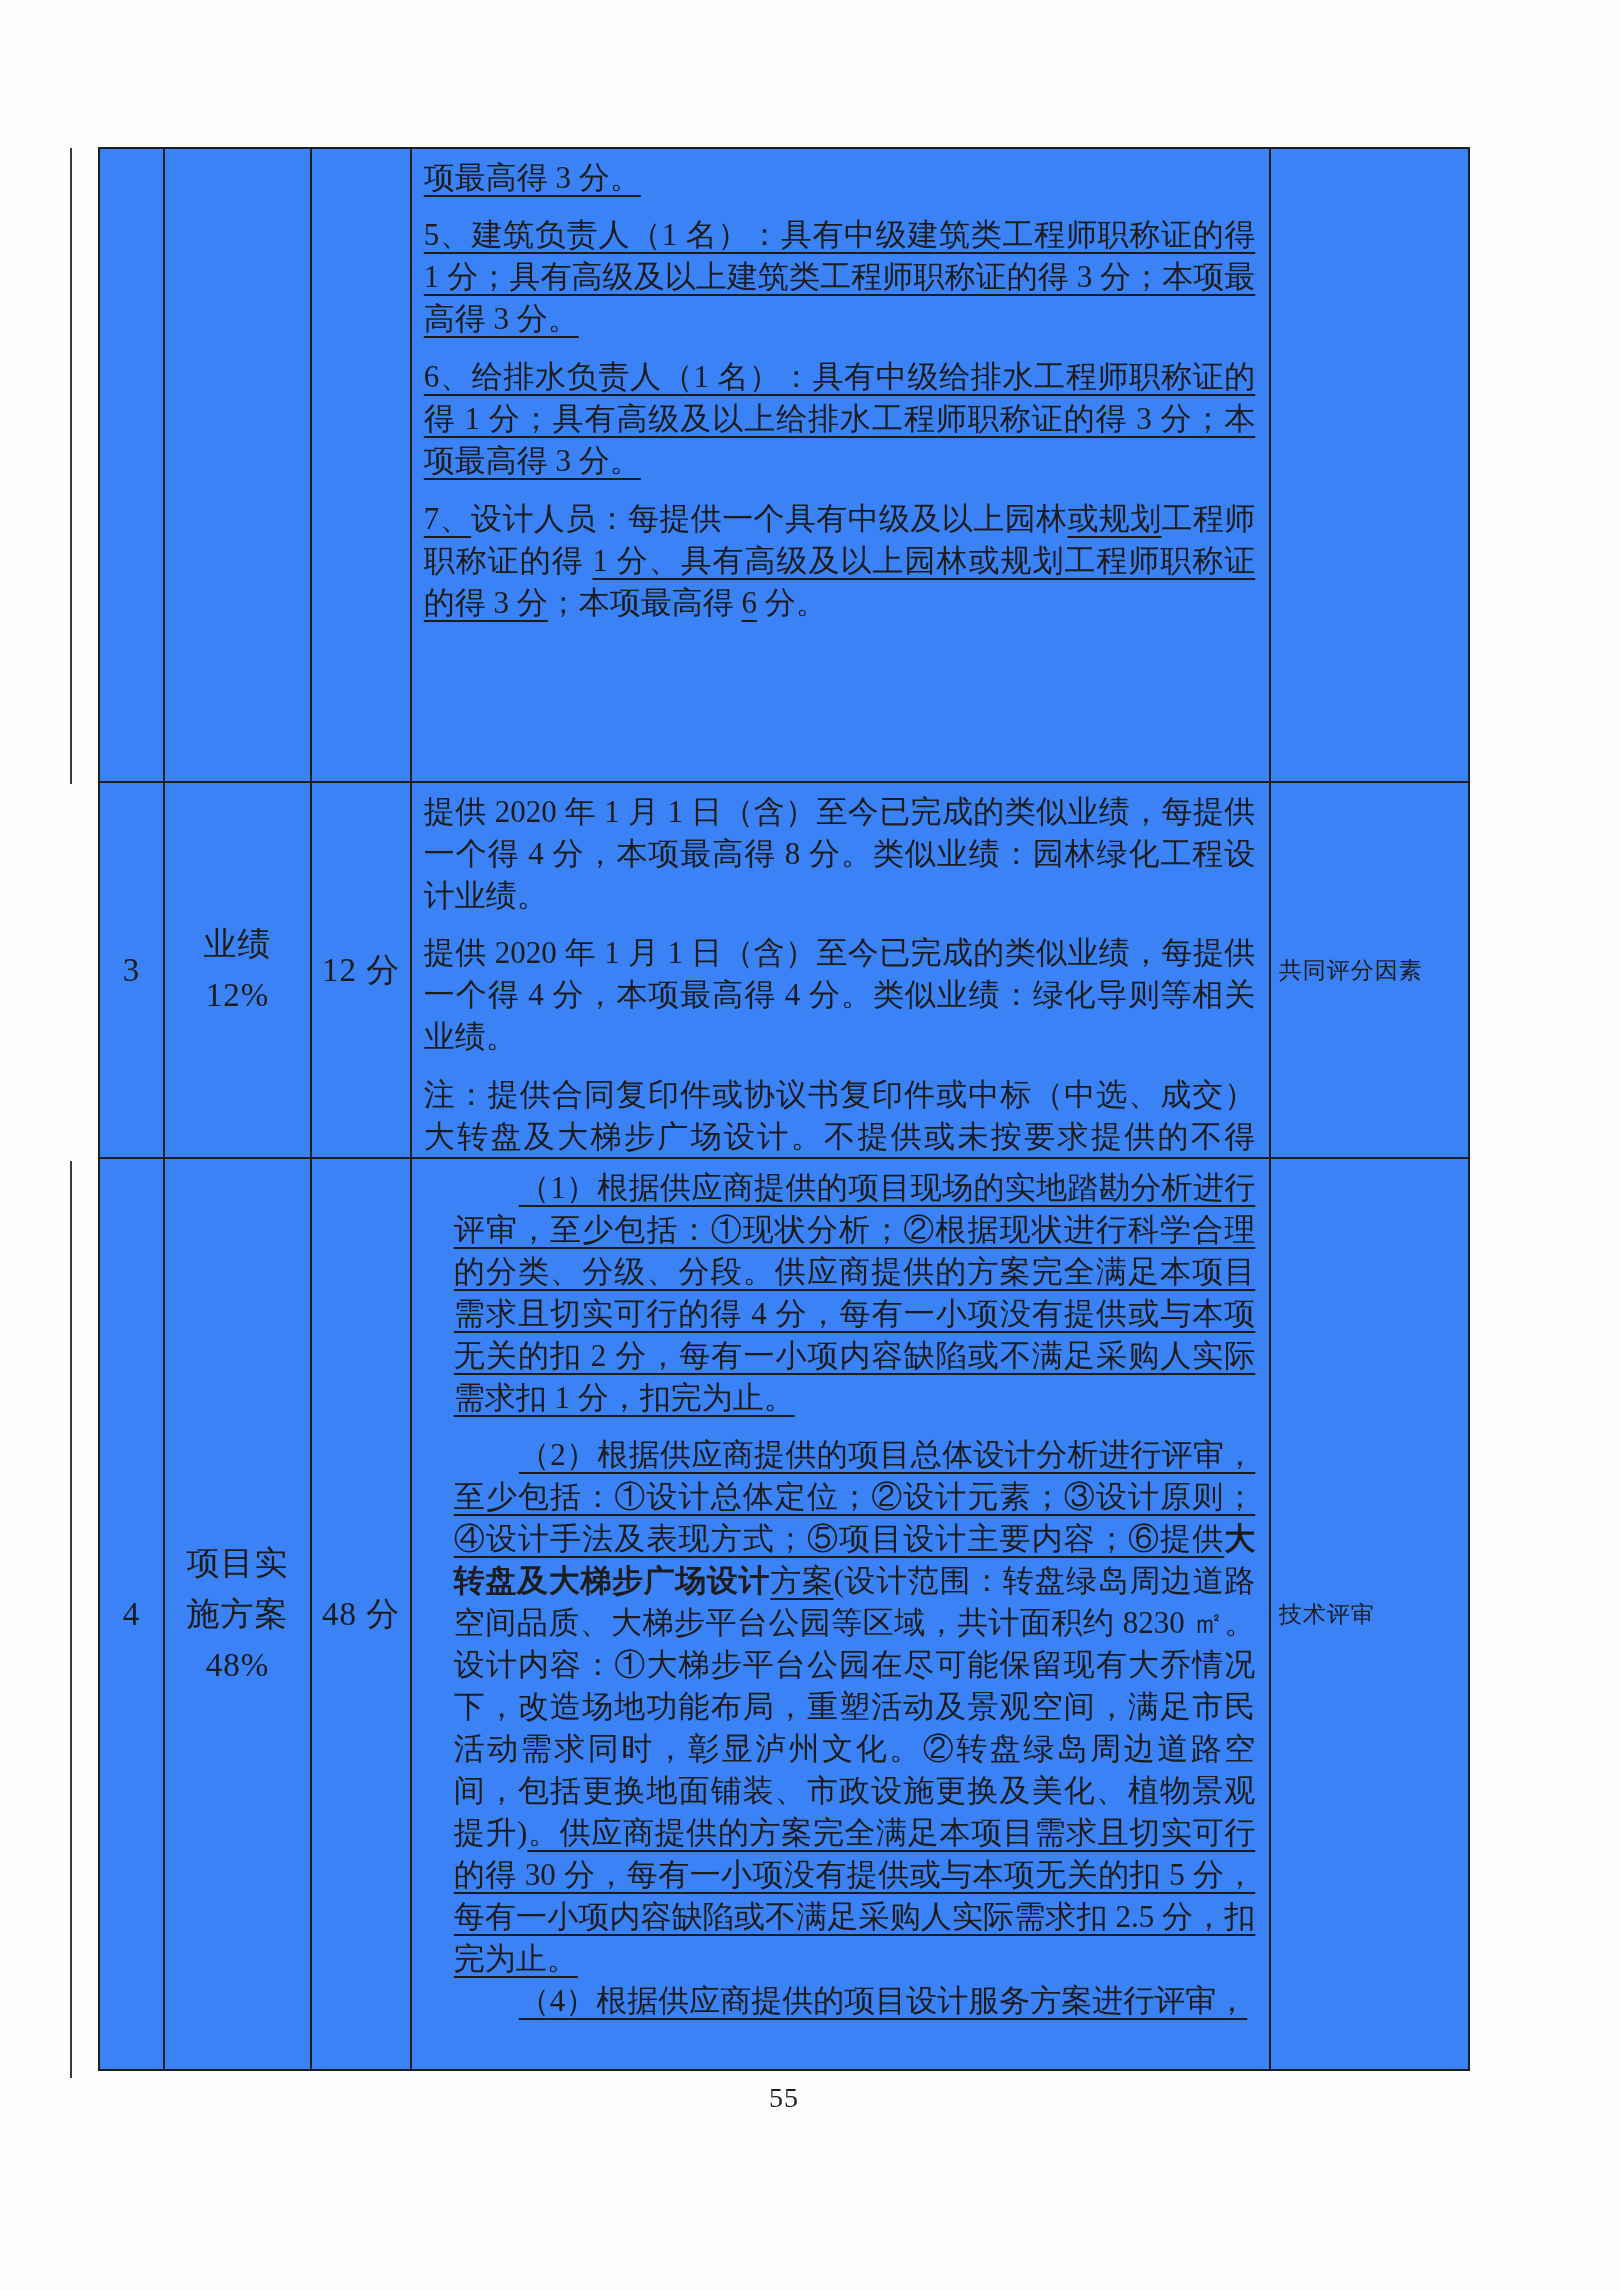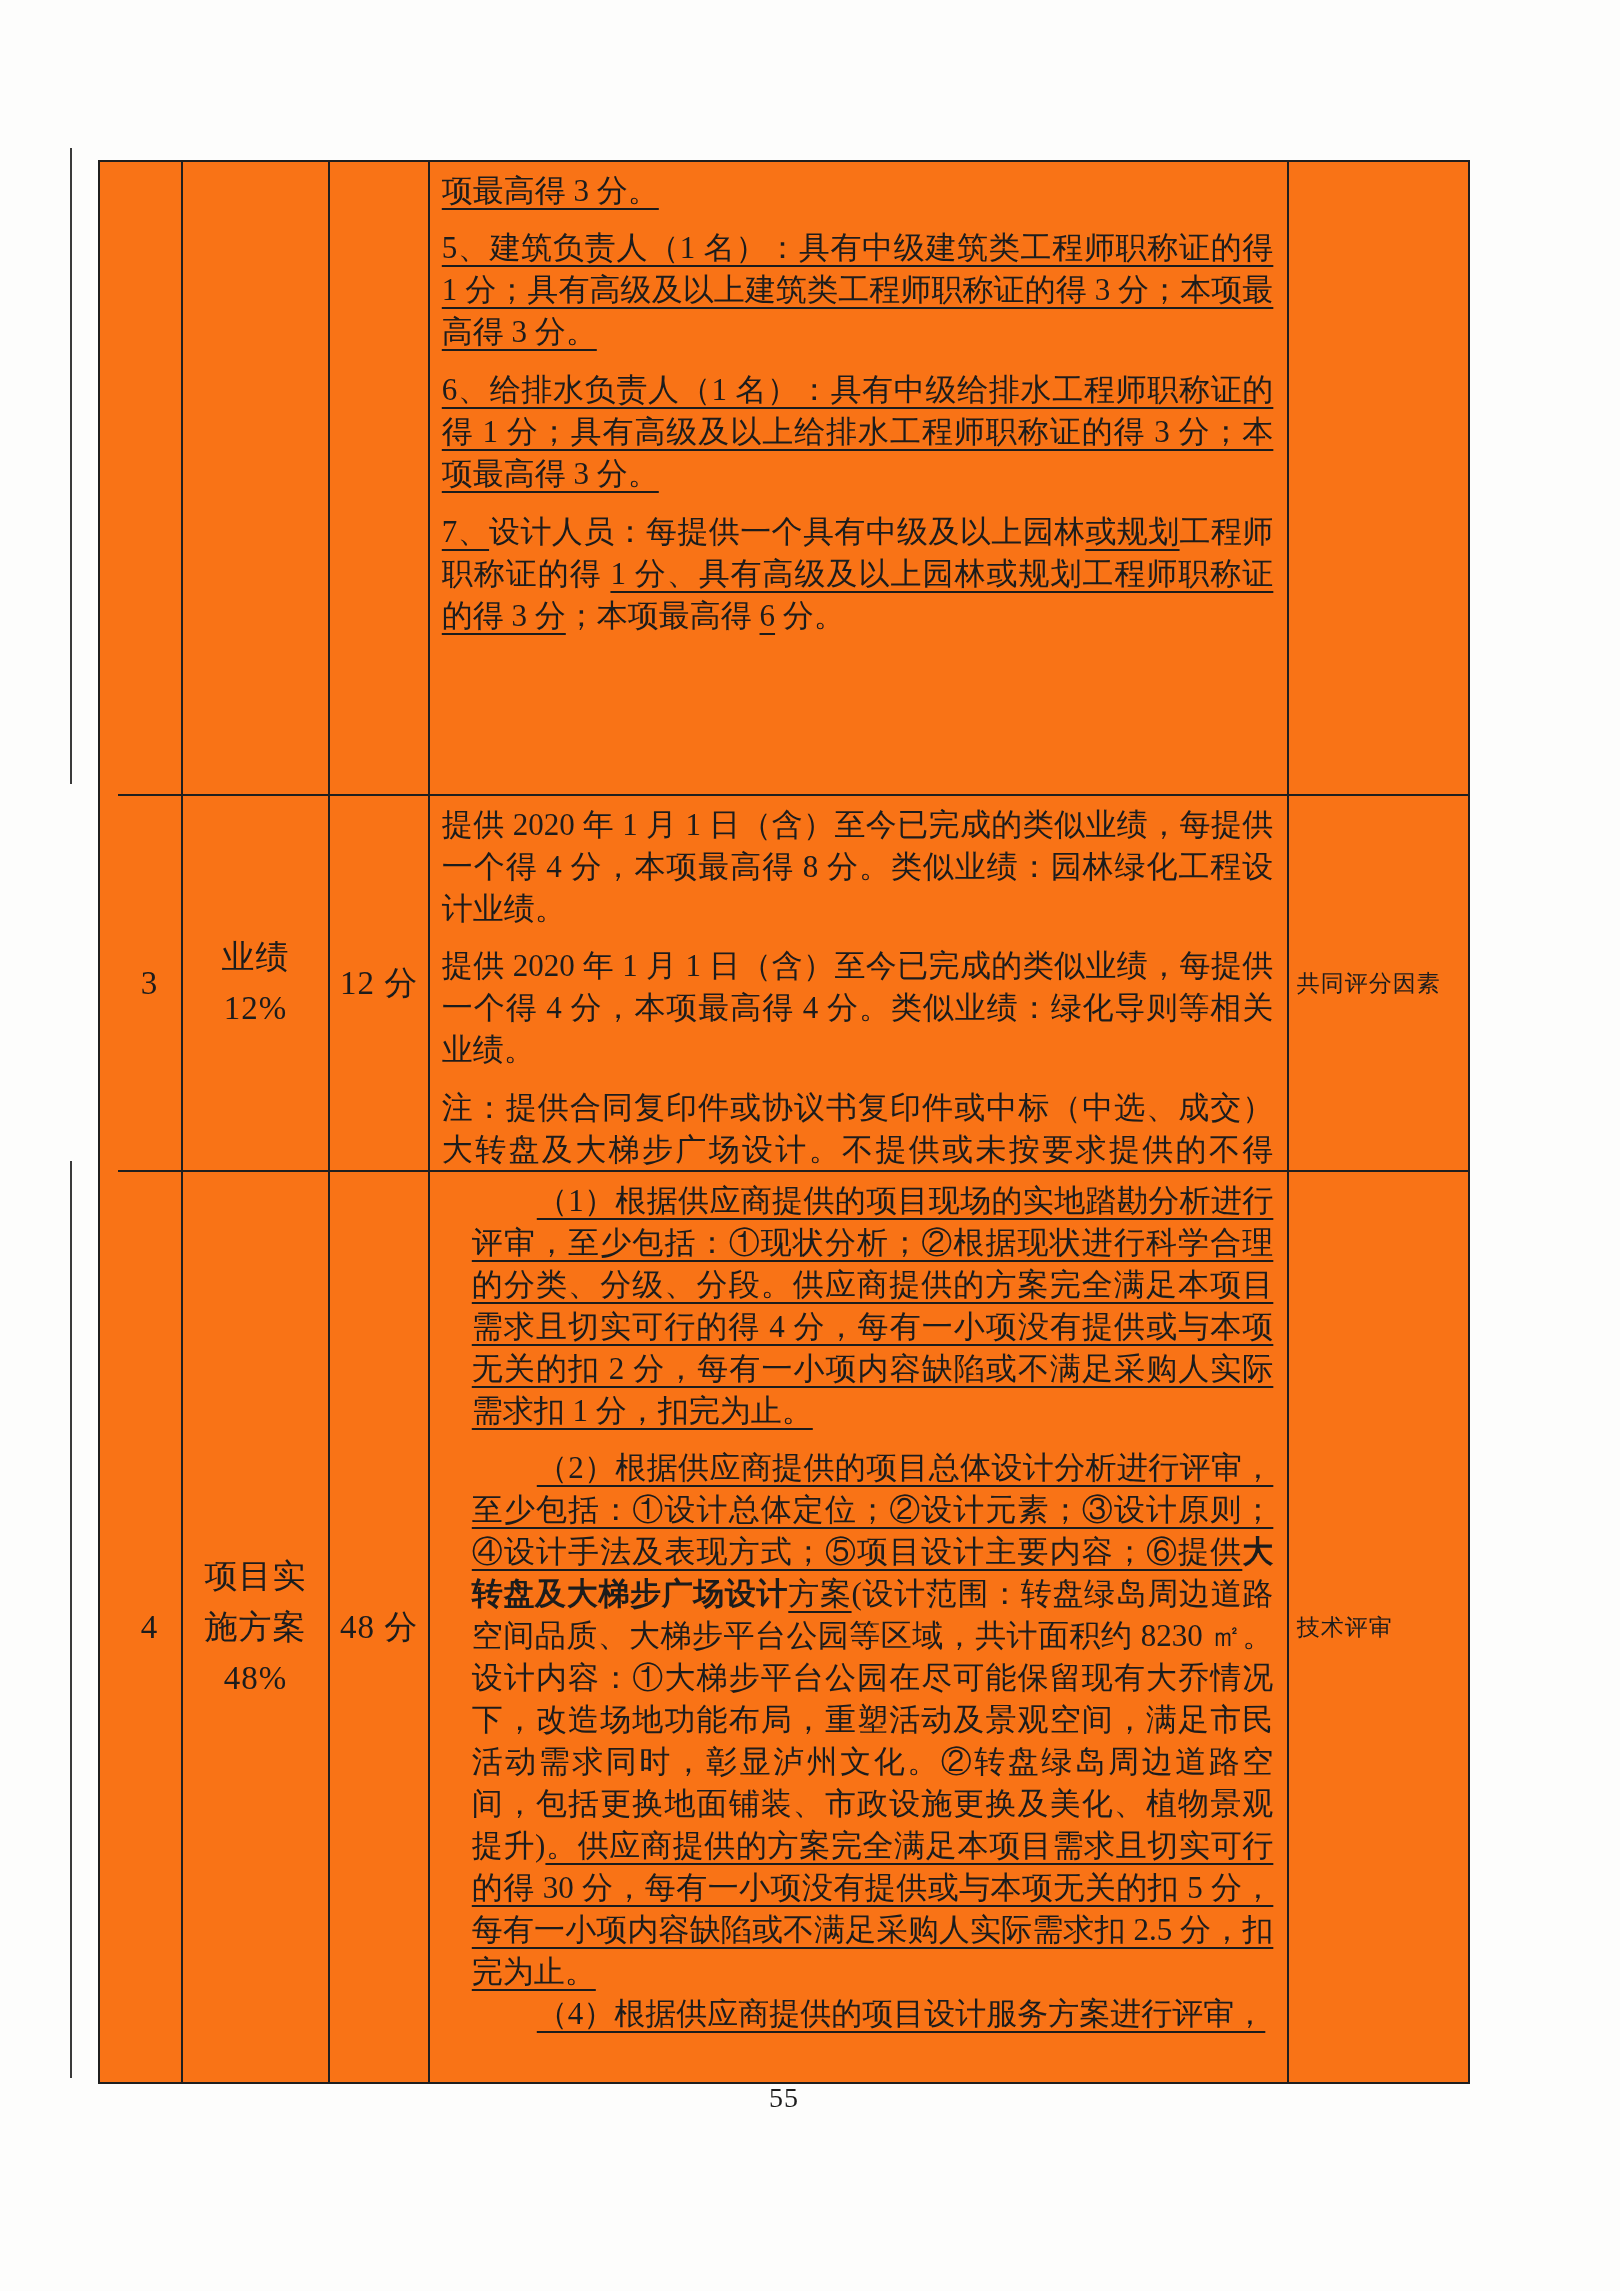--- a/index.html
+++ b/index.html
@@ -7,22 +7,22 @@
     width:1620px;height:2292px;position:relative;
     background:#fdfdfc;color:#1c1c1c;
     font-family:"Liberation Serif","DejaVu Serif",serif;
     overflow:hidden;
   }
   .margin-line{position:absolute;left:70px;width:2px;background:#3a3a3a;}
   #margin-line-1{top:148px;height:636px;}
   #margin-line-2{top:1161px;height:917px;}
 
   .scoring-table{
-    position:absolute;left:98px;top:160px;width:1372px;
-    border:2.9px solid #1f1f1f;box-sizing:border-box;background:#f97316;padding-left:18px;
+    position:absolute;left:98px;top:147px;width:1372px;
+    border:2.9px solid #1f1f1f;box-sizing:border-box;background:#3b82f6;
   }
   .trow{display:grid;grid-template-columns:63px 147px 100px 859px 1fr;box-sizing:border-box;}
   .trow + .trow{border-top:2.9px solid #1f1f1f;}
   .trow:nth-child(1){height:632px;}
   .trow:nth-child(2){height:376px;}
   .trow:nth-child(3){height:912px;}
   .cell{border-left:2px solid #1f1f1f;box-sizing:border-box;overflow:hidden;}
   .cell:first-child{border-left:none;}
   .c-num,.c-name,.c-score{
     display:flex;flex-direction:column;align-items:center;justify-content:center;

